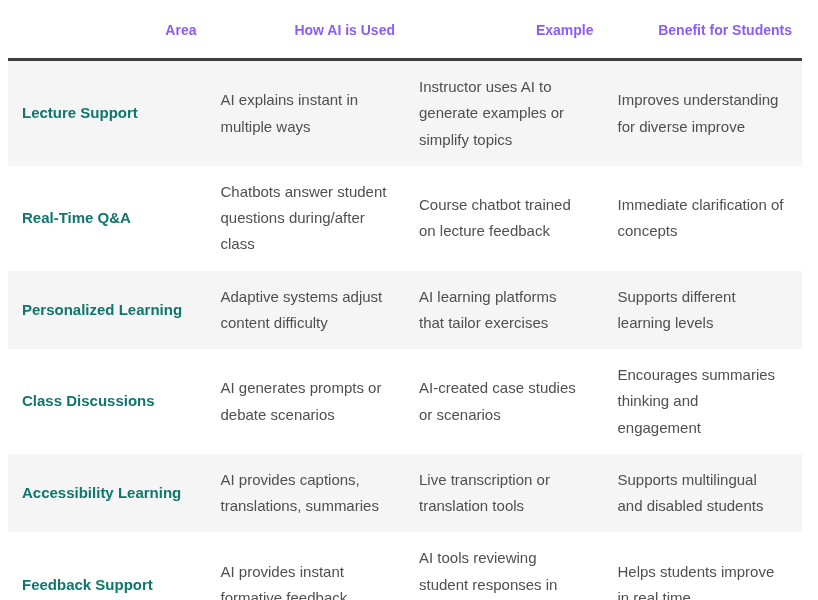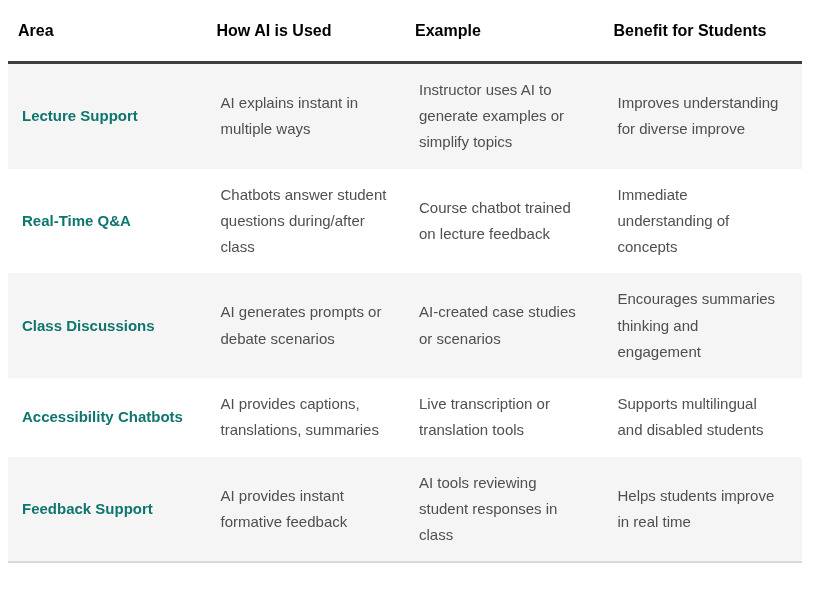--- a/index.html
+++ b/index.html
@@ -16,24 +16,24 @@
   }
   table.ai-table {
     border-collapse: collapse;
     table-layout: fixed;
     width: 794px;
     margin: 0 0 0 8px;
     border-bottom: 2px solid #d8d8d8;
   }
   table.ai-table col { width: 25%; }
   table.ai-table th {
-    font-size: 16px;
+    font-size: 14px;
     font-weight: bold;
-    color: #000000;
-    text-align: left;
+    color: #8b5cf6;
+    text-align: right;
     padding: 21px 10px 19px 10px;
     border-bottom: 3px solid #3e3e3e;
     background: #ffffff;
     line-height: 1.3;
   }
   table.ai-table td {
     font-size: 15px;
     color: #4f4f4f;
     text-align: left;
     vertical-align: middle;
@@ -75,30 +75,36 @@
       <tr>
         <td class="area-cell">Lecture Support</td>
         <td>AI explains instant in multiple ways</td>
         <td>Instructor uses AI to generate examples or simplify topics</td>
         <td>Improves understanding for diverse improve</td>
       </tr>
       <tr>
         <td class="area-cell">Real-Time Q&amp;A</td>
         <td>Chatbots answer student questions during/after class</td>
         <td>Course chatbot trained on lecture feedback</td>
-        <td>Immediate understanding of concepts</td>
+        <td>Immediate clarification of concepts</td>
+      </tr>
+      <tr>
+        <td class="area-cell">Personalized Learning</td>
+        <td>Adaptive systems adjust content difficulty</td>
+        <td>AI learning platforms that tailor exercises</td>
+        <td>Supports different learning levels</td>
       </tr>
       <tr>
         <td class="area-cell">Class Discussions</td>
         <td>AI generates prompts or debate scenarios</td>
         <td>AI-created case studies or scenarios</td>
         <td>Encourages summaries thinking and engagement</td>
       </tr>
       <tr>
-        <td class="area-cell">Accessibility Chatbots</td>
+        <td class="area-cell">Accessibility Learning</td>
         <td>AI provides captions, translations, summaries</td>
         <td>Live transcription or translation tools</td>
         <td>Supports multilingual and disabled students</td>
       </tr>
       <tr>
         <td class="area-cell">Feedback Support</td>
         <td>AI provides instant formative feedback</td>
         <td>AI tools reviewing student responses in class</td>
         <td>Helps students improve in real time</td>
       </tr>

